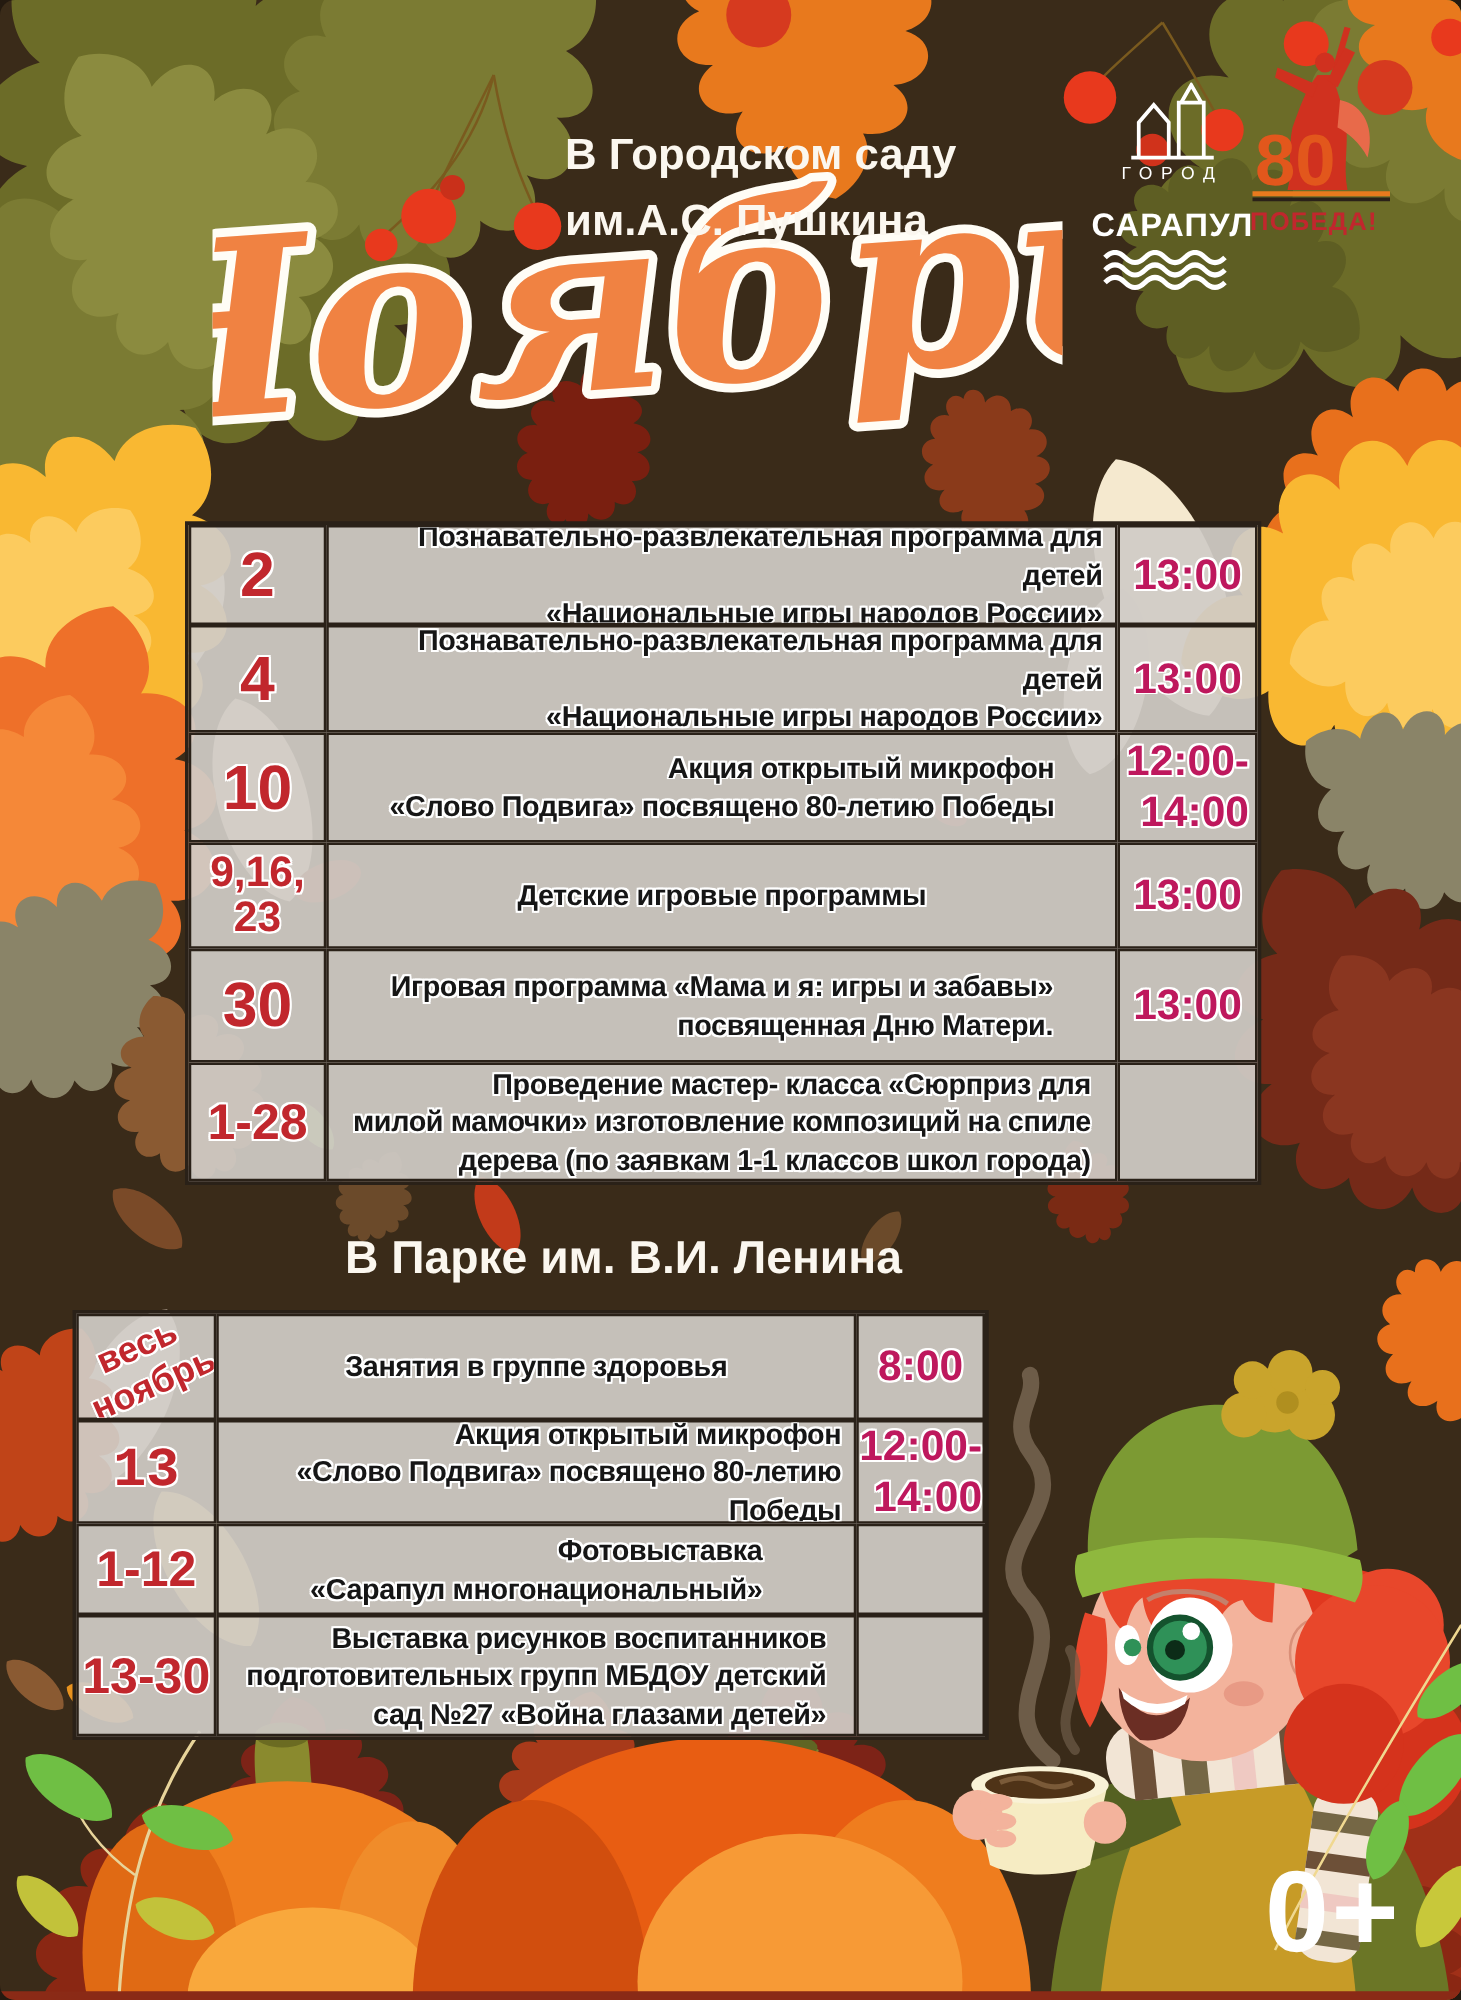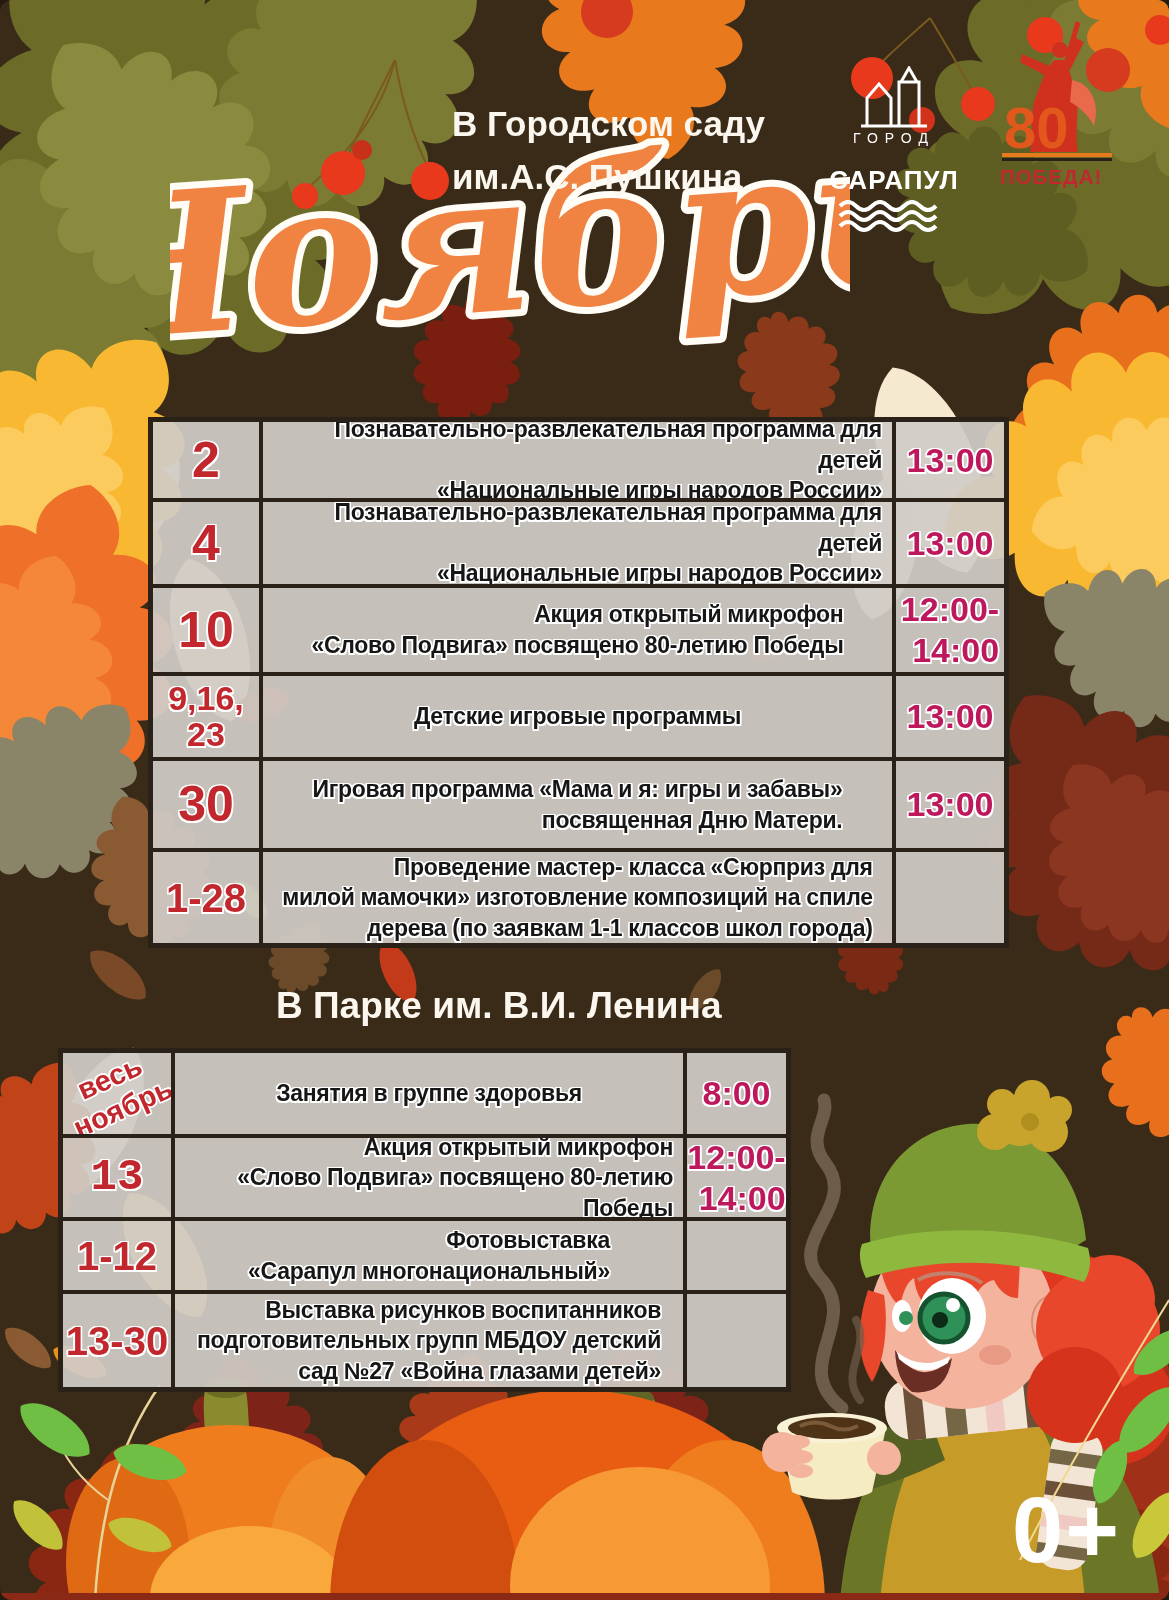--- a/index.html
+++ b/index.html
@@ -9,21 +9,21 @@
   .layer{position:absolute;z-index:2;}
 
   
   .loc{left:452px;top:98px;color:#fbf7ef;font-size:35px;font-weight:bold;line-height:1.5;}
   .title-svg{left:170px;top:20px;z-index:1;}
   .title-svg text{font-family:"DejaVu Serif",serif;font-style:italic;font-weight:bold;
                   font-size:196px;fill:#f08242;stroke:#fffdf6;stroke-width:14px;
                   paint-order:stroke;stroke-linejoin:round;}
 
   
-  .citylogo{left:828px;top:66px;width:132px;text-align:center;color:#fff;}
+  .citylogo{left:872px;top:66px;width:132px;text-align:center;color:#fff;}
   .citylogo .small{font-size:14px;letter-spacing:7px;margin-top:2px;}
   .citylogo .big{font-size:26px;font-weight:bold;letter-spacing:1px;margin-top:19px;}
   .victory{left:998px;top:20px;}
   .victory text{font-family:"Liberation Sans",sans-serif;font-weight:bold;}
   .v80{font-size:58px;fill:#e2571c;}
   .vword{font-size:20.5px;fill:#c1272d;letter-spacing:1px;}
 
   
   .tbl{position:absolute;display:grid;border:3px solid #2a2118;z-index:2;}
   .t1{left:148px;top:417px;width:855px;grid-template-columns:110px 1fr 112px;

